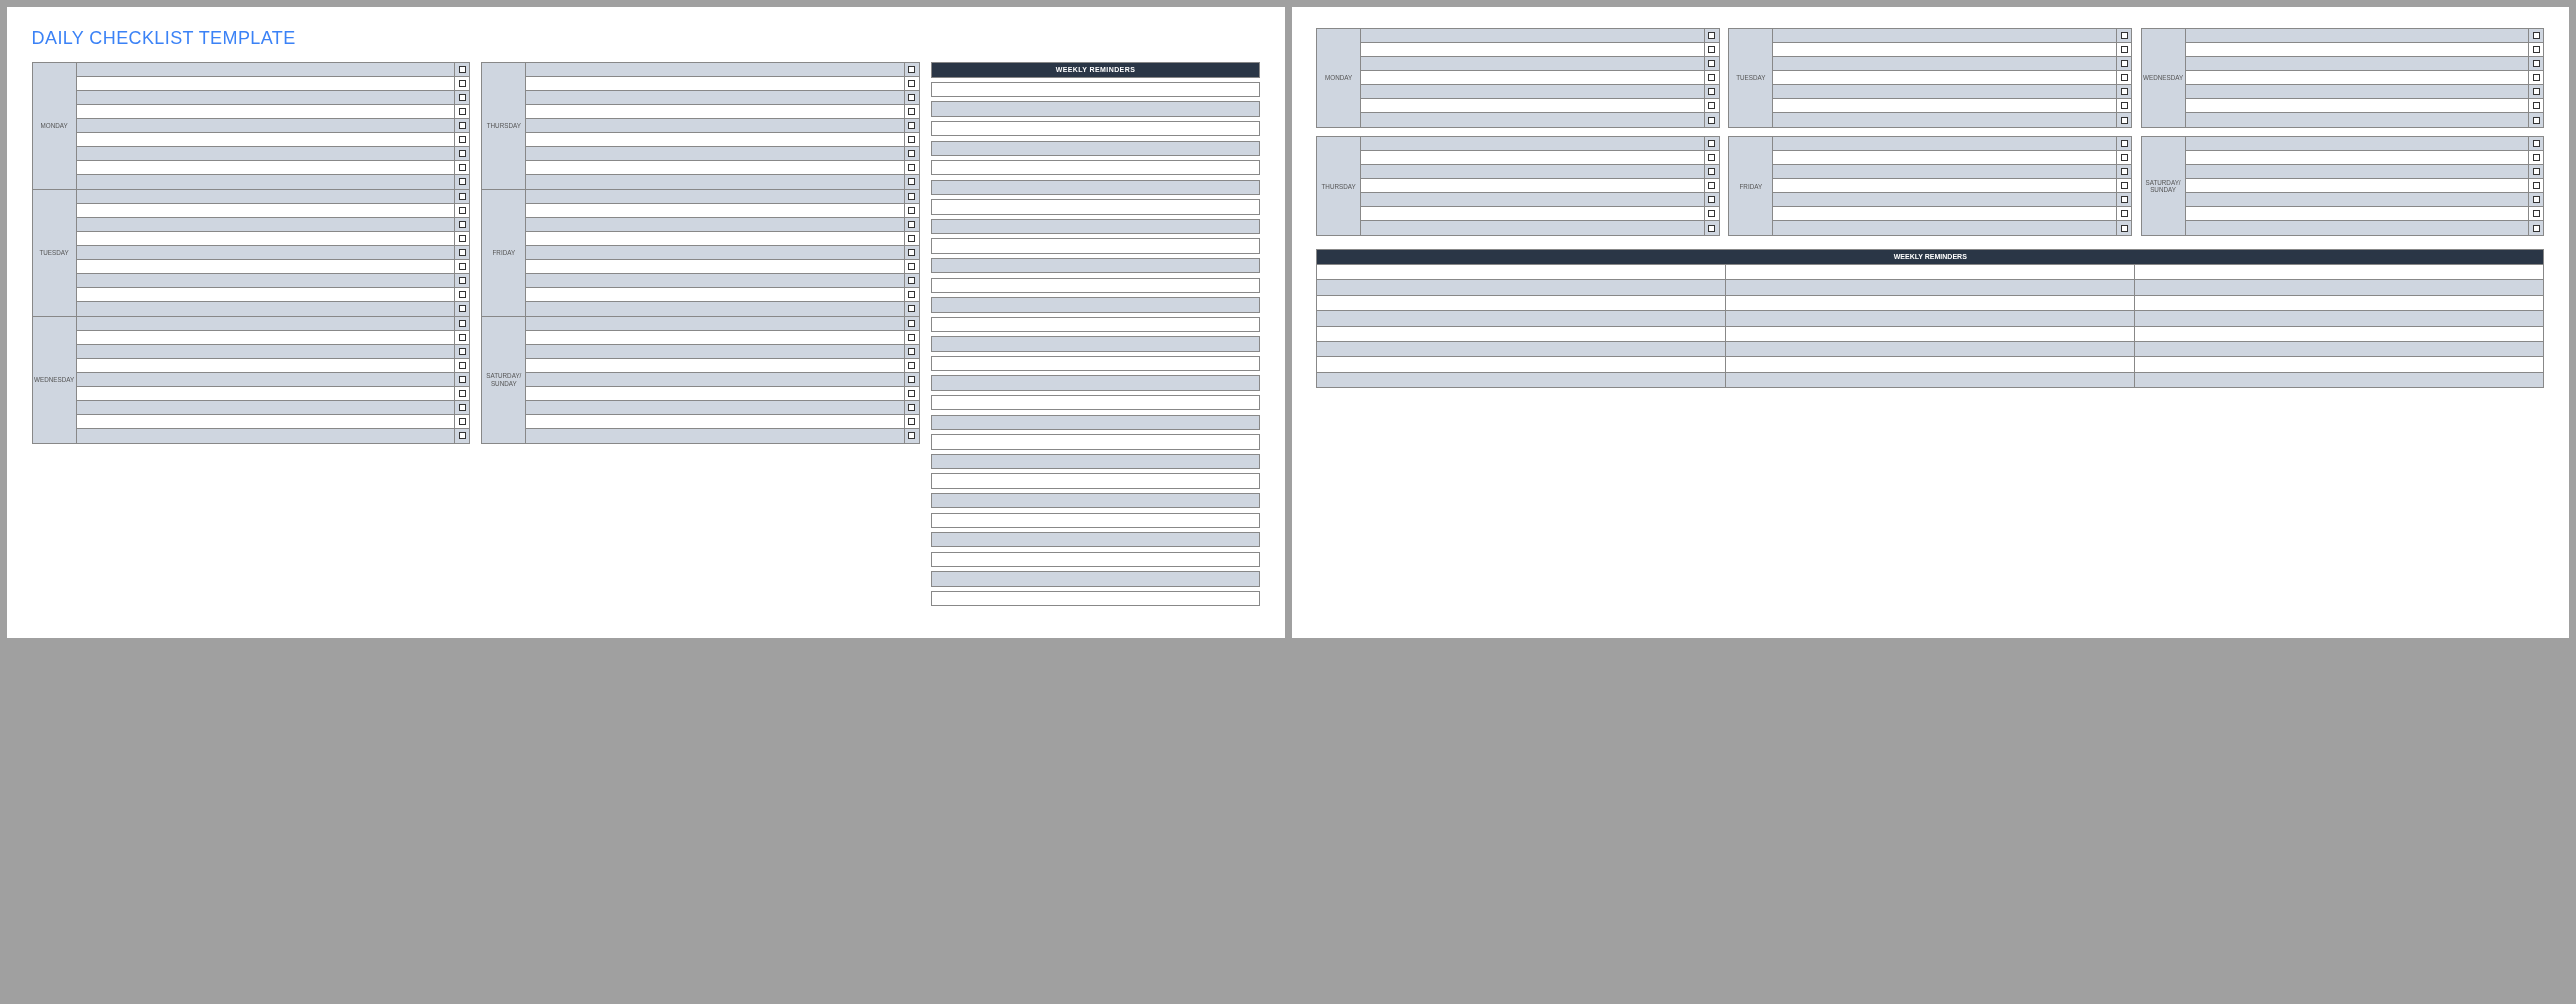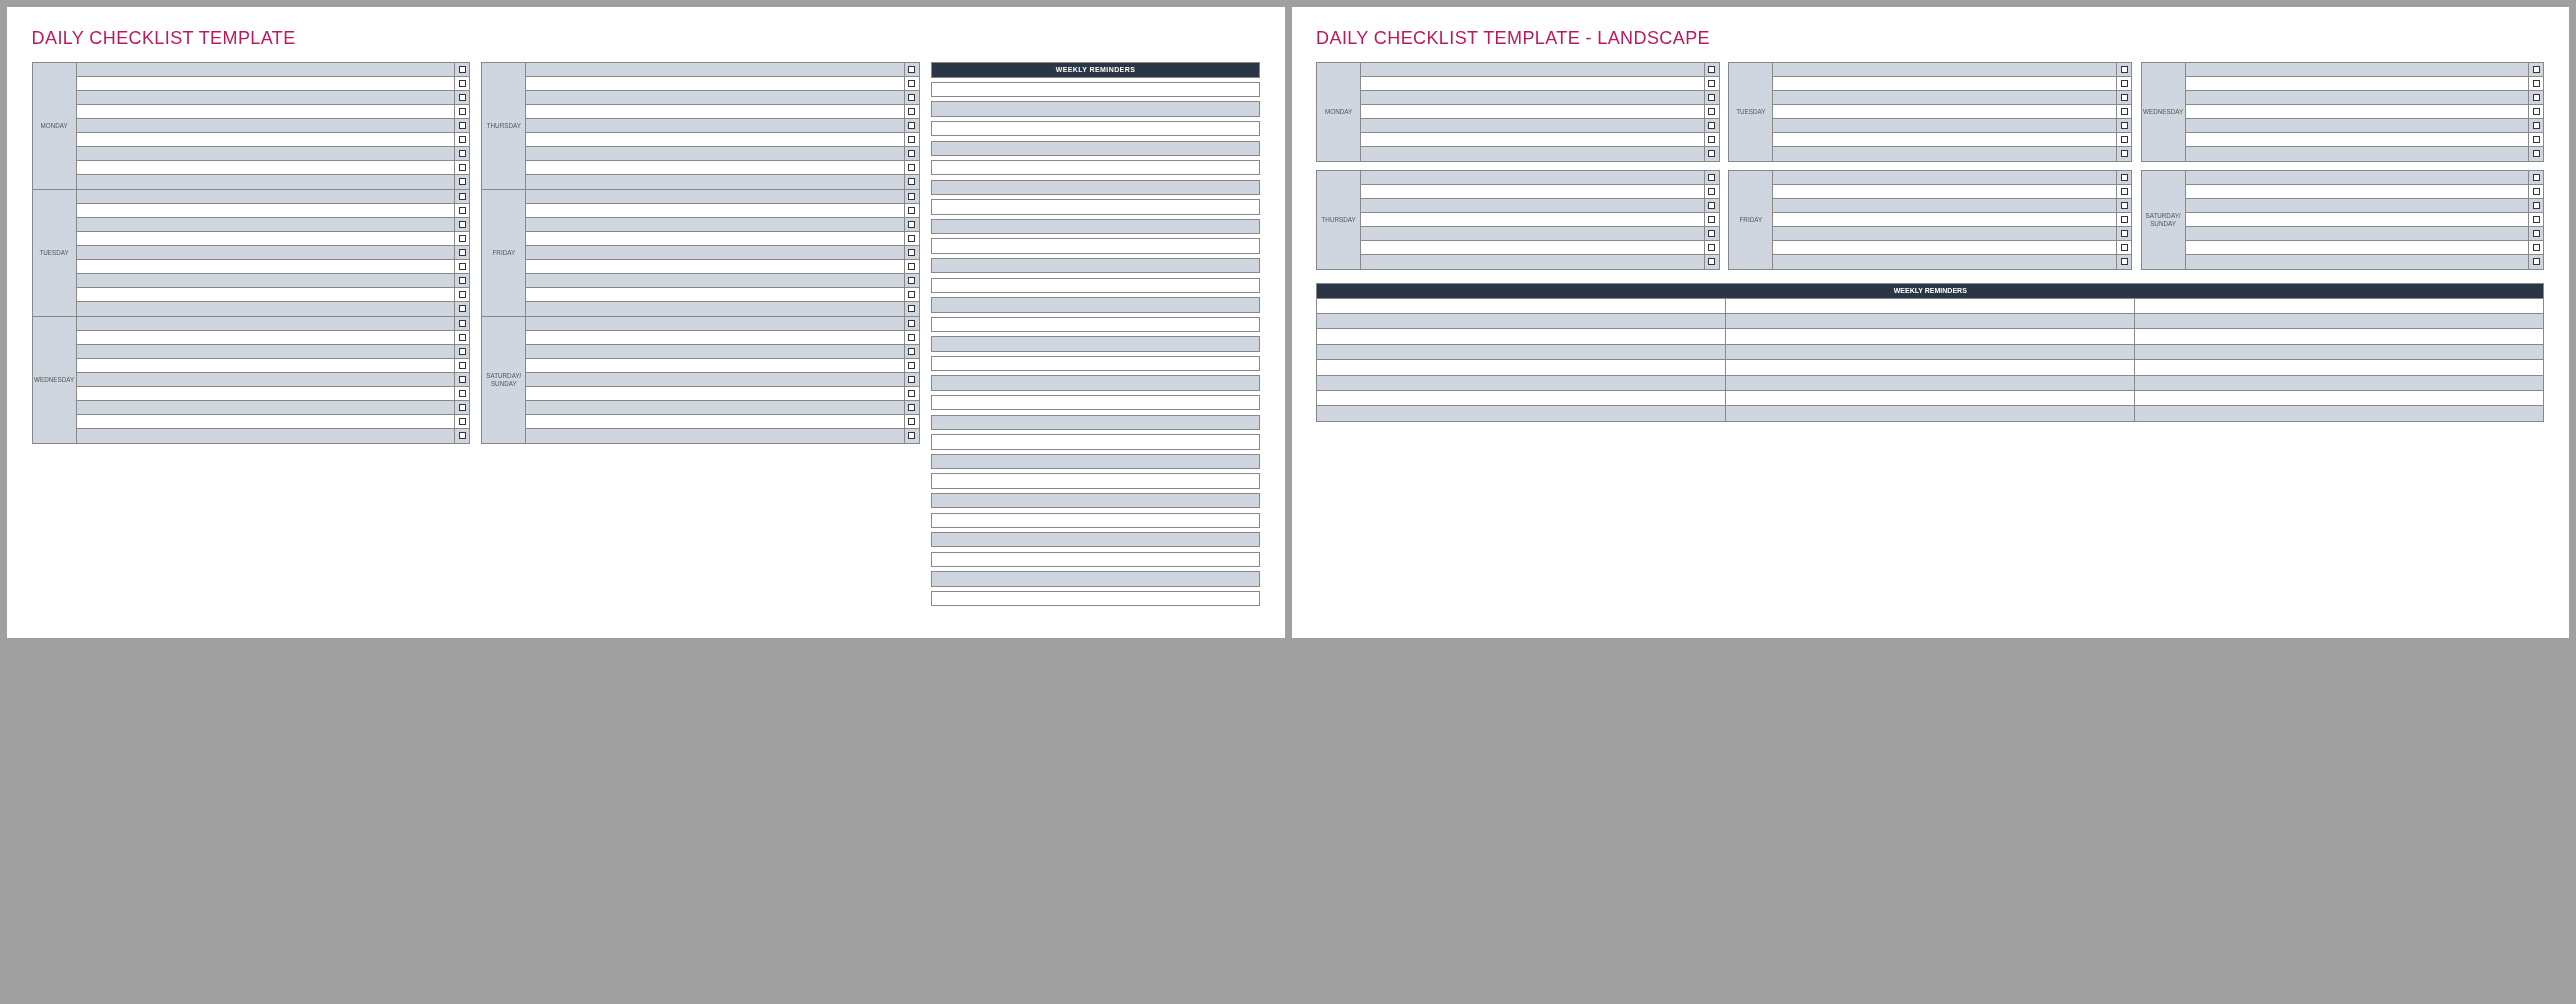--- a/index.html
+++ b/index.html
@@ -12,21 +12,21 @@
   }
   .page {
     background: #ffffff;
     flex: 1;
     padding: 21px 24.6px 28px 24.6px;
     position: relative;
   }
   .page-title {
     font-size: 18px;
     font-weight: 400;
-    color: #be185d;
+    color: #3b82f6;
     letter-spacing: 0.4px;
     margin-bottom: 12.6px;
   }
 
   
   .portrait-cols {
     display: flex;
     gap: 11.2px;
   }
   .portrait-col { flex: 1; display: flex; flex-direction: column; gap: 11.2px; }
@@ -524,21 +524,20 @@
             <div class="reminder-row alt" style="margin-top: 0px; margin-bottom: 4.2px;"></div>
             <div class="reminder-row" style="margin-top: 0px; margin-bottom: 4.2px;"></div>
           </div>
       </div>
     </div>
 
   </div>
 </div>
 
 <div class="page">
-  <div class="page-title">DAILY CHECKLIST TEMPLATE - LANDSCAPE</div>
 
   <div class="landscape-grid" id="ls-grid">
       <div class="day-block">
         <div class="day-label">MONDAY</div>
         <div class="day-rows">
           <div class="task-row alt">
             <div class="task-text"></div>
             <div class="task-check">
               <div class="checkbox"></div>
             </div>

